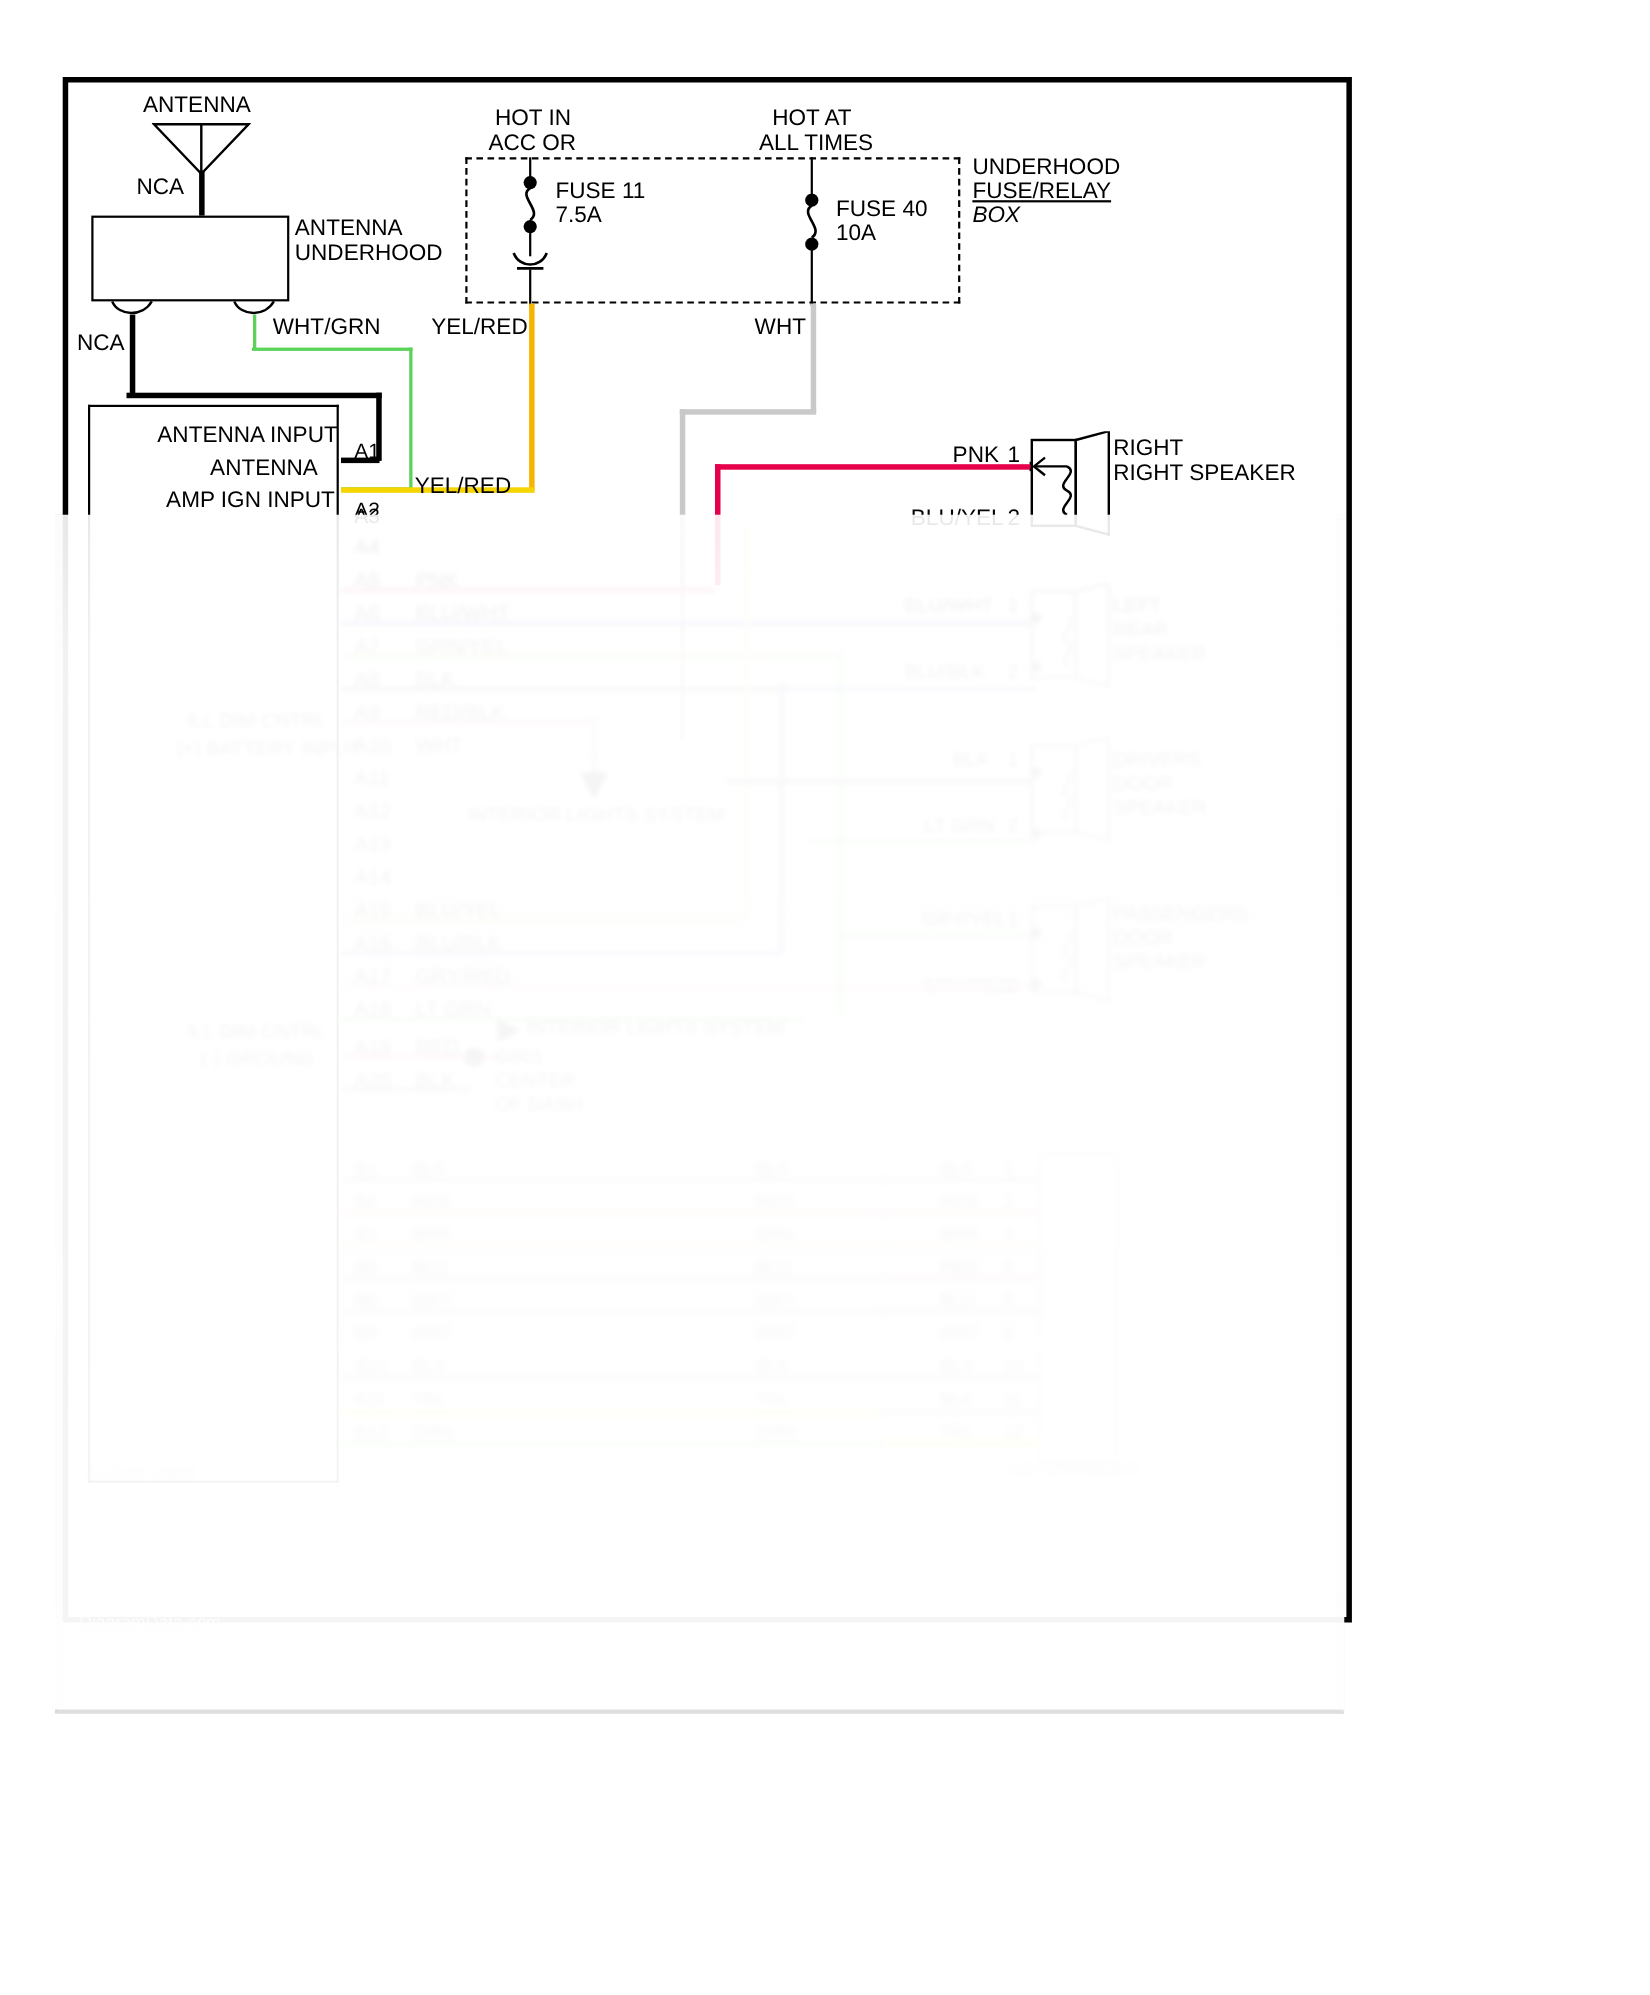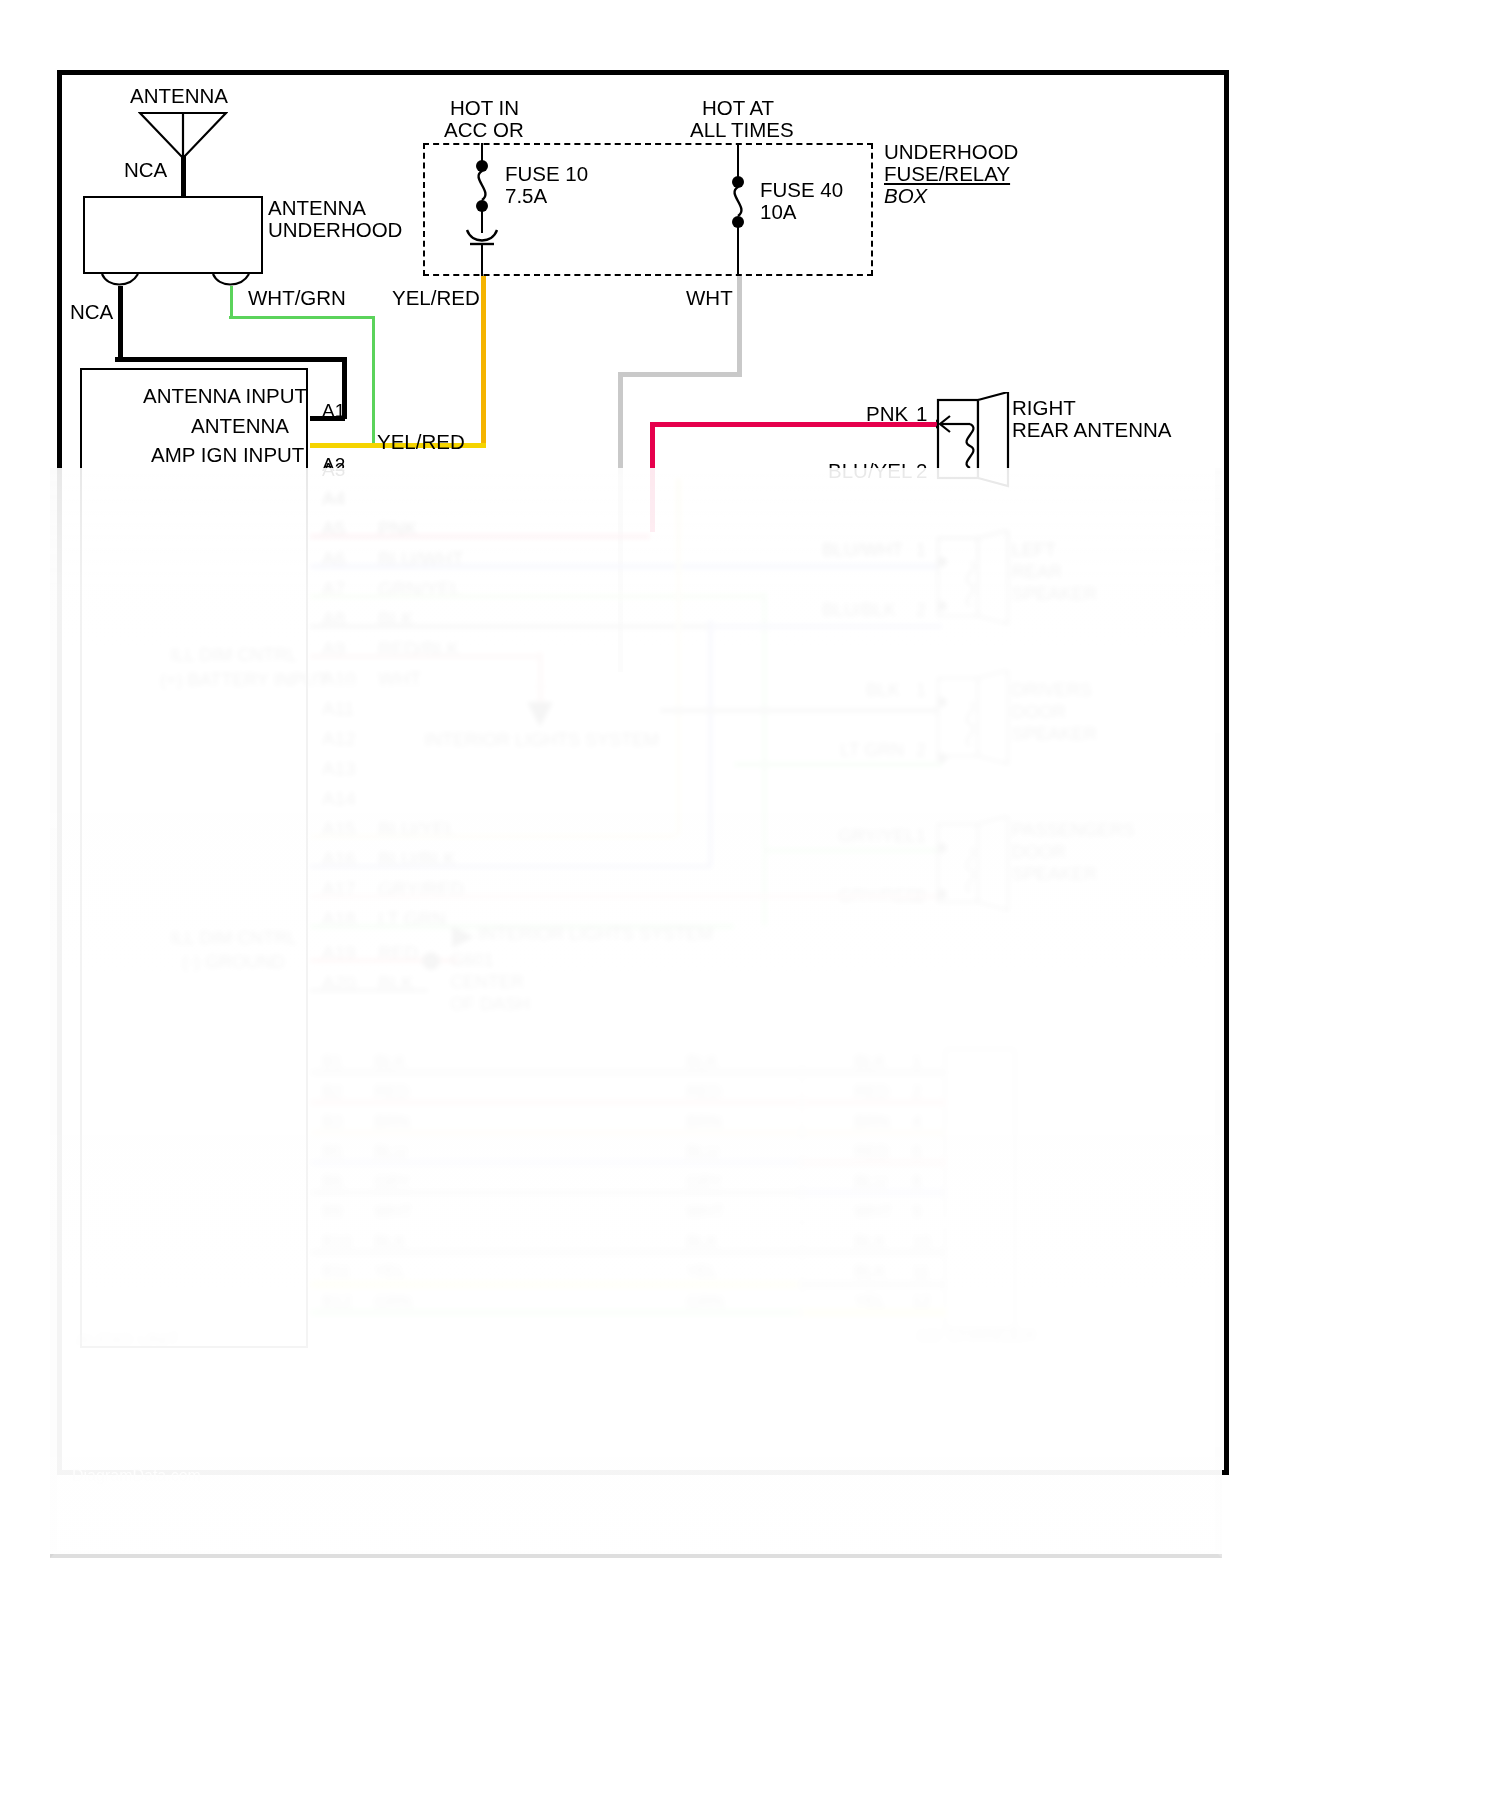--- a/index.html
+++ b/index.html
@@ -96,21 +96,21 @@
 <div class="lbl" style="left:884px;top:184px;font-style:italic;">BOX</div>
 
 <div class="lbl" style="left:450px;top:96px;">HOT IN</div>
 <div class="lbl" style="left:444px;top:118px;">ACC OR</div>
 <div class="vw" style="left:481px;top:143px;height:21px;border-left-width:2.4px;border-color:#000;"></div>
 <svg class="fuse" style="position:absolute;left:465px;top:160px;" width="34" height="66">
   <circle cx="17" cy="6" r="6" fill="#000"></circle>
   <path d="M17,11 C5,18 29,32 17,40 " fill="none" stroke="#000" stroke-width="2.4"></path>
   <circle cx="17" cy="46" r="6" fill="#000"></circle>
 </svg>
-<div class="lbl" style="left:505px;top:162px;">FUSE 10</div>
+<div class="lbl" style="left:505px;top:162px;">FUSE 11</div>
 <div class="lbl" style="left:505px;top:184px;">7.5A</div>
 <div class="vw" style="left:481px;top:205px;height:28px;border-left-width:2.4px;border-color:#000;"></div>
 <svg style="position:absolute;left:464px;top:228px;" width="36" height="22">
   <path d="M3,2 C8,16 28,16 33,2" fill="none" stroke="#000" stroke-width="2.4"></path>
   <line x1="6" y1="16" x2="30" y2="16" stroke="#000" stroke-width="2.4"></line>
 </svg>
 <div class="vw" style="left:481px;top:245px;height:33px;border-left-width:2.4px;border-color:#000;"></div>
 <div class="lbl" style="left:392px;top:286px;">YEL/RED</div>
 
 <div class="vw" style="left:481px;top:276px;height:170px;border-color:#f5b400;"></div>
@@ -156,21 +156,21 @@
 
 <svg style="position:absolute;left:936px;top:392px;" width="80" height="105">
   <rect x="2" y="8" width="40" height="78" fill="#fff" stroke="#000" stroke-width="2.2"></rect>
   <polygon points="42,8 72,0 72,94 42,86" fill="#fff" stroke="#000" stroke-width="2.2"></polygon>
   <path d="M2,30 C-4,24 -4,40 2,34" fill="none" stroke="#000" stroke-width="2.2"></path>
   <line x1="4" y1="32" x2="34" y2="32" stroke="#000" stroke-width="2.2"></line>
   <polyline points="14,24 4,32 14,40" fill="none" stroke="#000" stroke-width="2.2"></polyline>
   <path d="M34,32 C46,38 22,48 34,54 C46,60 22,70 34,76" fill="none" stroke="#000" stroke-width="2.2"></path>
 </svg>
 <div class="lbl" style="left:1012px;top:396px;">RIGHT</div>
-<div class="lbl" style="left:1012px;top:418px;">REAR ANTENNA</div>
+<div class="lbl" style="left:1012px;top:418px;">RIGHT SPEAKER</div>
 
 <div class="blurgrp">
 
   <div class="pin" style="left:322px;top:488px;">A4</div>
   <div class="pin" style="left:322px;top:518px;">A5</div>
   <div class="pin" style="left:378px;top:518px;">PNK</div>
   <div class="pin" style="left:322px;top:548px;">A6</div>
   <div class="pin" style="left:378px;top:548px;">BLU/WHT</div>
   <div class="pin" style="left:322px;top:578px;">A7</div>
   <div class="pin" style="left:378px;top:578px;">GRN/YEL</div>

